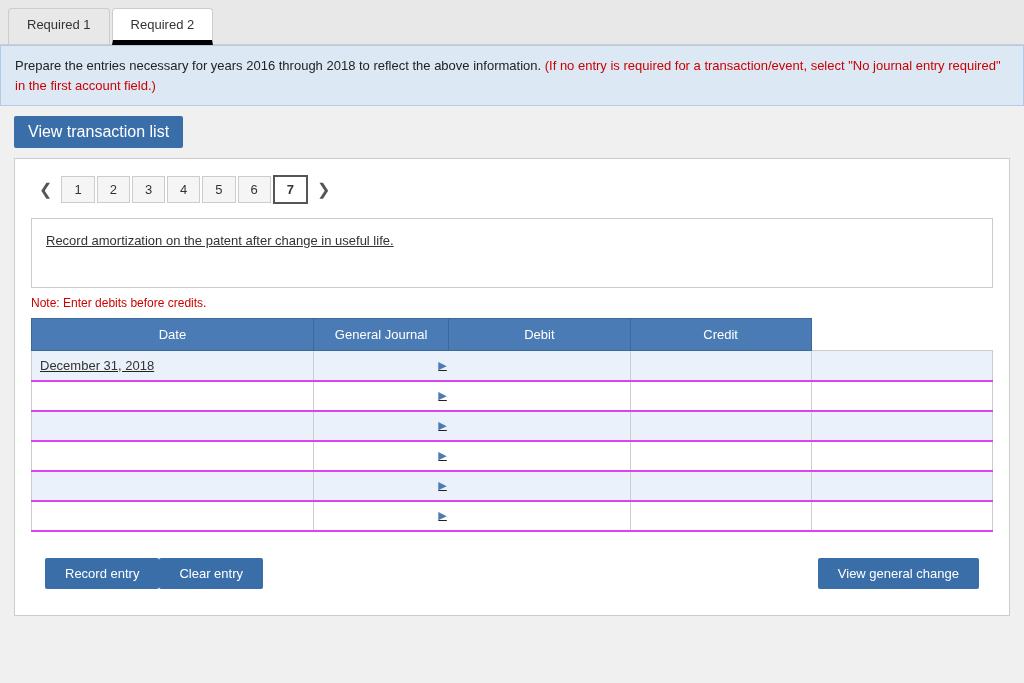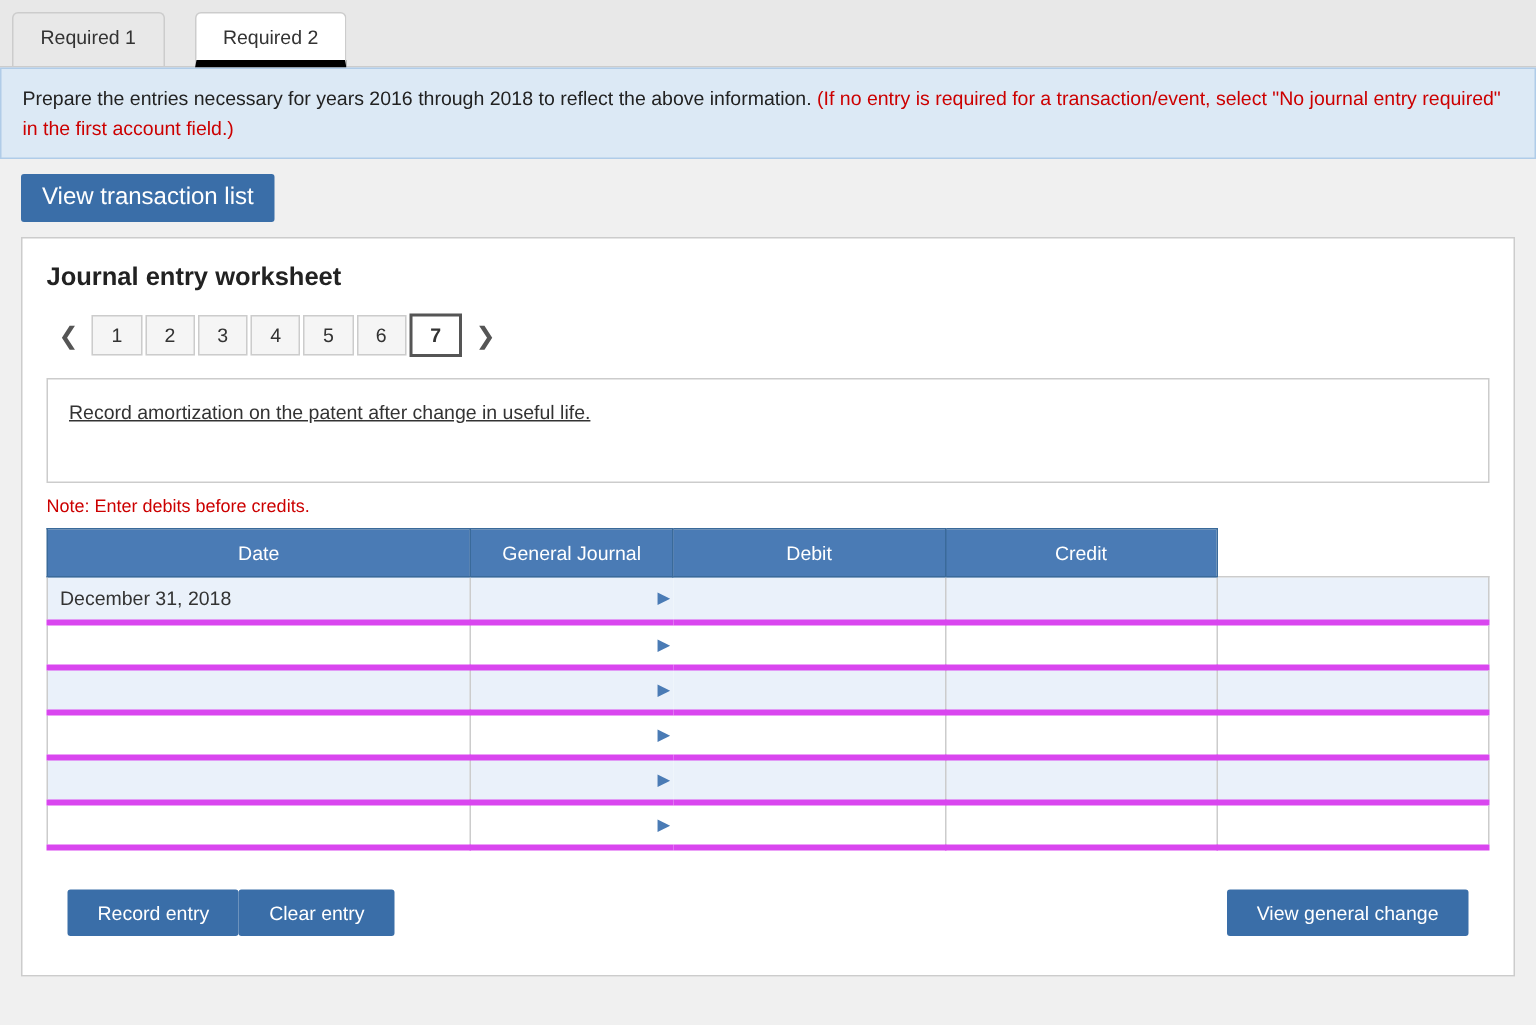--- a/index.html
+++ b/index.html
@@ -17,21 +17,21 @@
       border-bottom: 1px solid #ccc;
       padding-top: 8px;
       padding-left: 8px;
     }
     .tab {
       padding: 8px 18px;
       border: 1px solid #ccc;
       border-bottom: none;
       background: #e8e8e8;
       cursor: pointer;
-      margin-right: 20px;
+      margin-right: 2px;
       border-radius: 4px 4px 0 0;
       font-size: 13px;
       color: #333;
     }
     .tab.active {
       background: #fff;
       border-bottom: 5px solid #000000;
       margin-bottom: -1px;
       font-weight: normal;
       z-index: 1;
@@ -140,21 +140,22 @@
       padding: 8px 10px;
       text-align: center;
       font-weight: normal;
       font-size: 13px;
       border: 1px solid #3a6a9a;
     }
     .journal-table thead th:first-child {
       text-align: center;
     }
     .journal-table tbody tr {
-      border-bottom: 4px solid #d946ef;
+      border-bottom: 2px solid #d946ef;
+      text-decoration: underline;
     }
     .journal-table tbody td {
       padding: 0;
       border: 1px solid #ccc;
       height: 30px;
     }
     .journal-table tbody td input {
       width: 100%;
       height: 100%;
       border: none;
@@ -227,21 +228,20 @@
 <div class="info-banner">
   <span>Prepare the entries necessary for years 2016 through 2018 to reflect the above information.</span>
   <span class="red">(If no entry is required for a transaction/event, select "No journal entry required" in the first account field.)</span>
 </div>
 
 
 <button class="view-btn">View transaction list</button>
 
 
 <div class="worksheet-card">
-  <div class="worksheet-title">Journal entry worksheet</div>
 
   <div class="entry-nav">
     <div class="chevron">❮</div>
     <div class="entry-num">1</div>
     <div class="entry-num">2</div>
     <div class="entry-num">3</div>
     <div class="entry-num">4</div>
     <div class="entry-num">5</div>
     <div class="entry-num">6</div>
     <div class="entry-num active">7</div>

